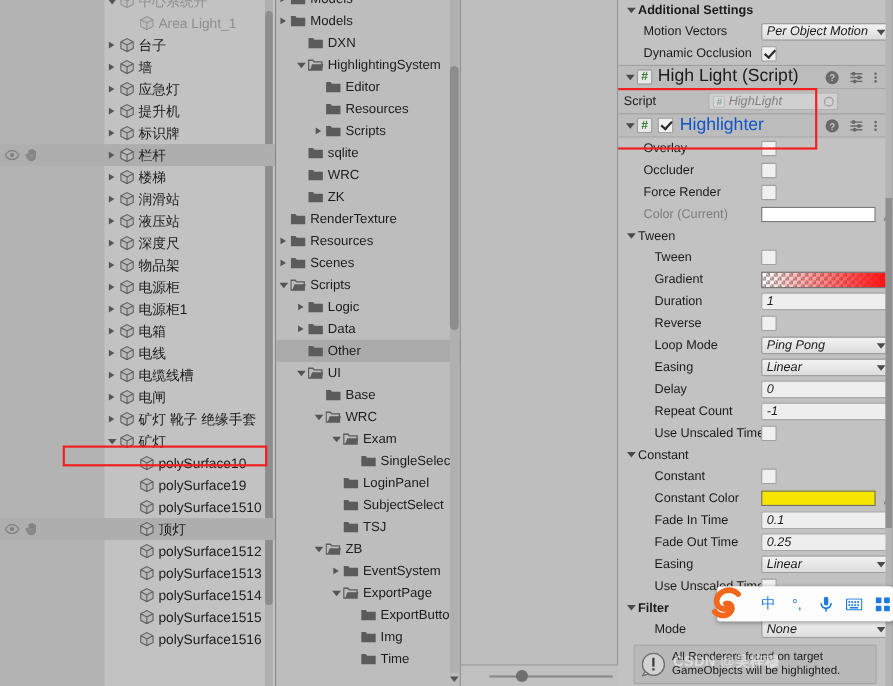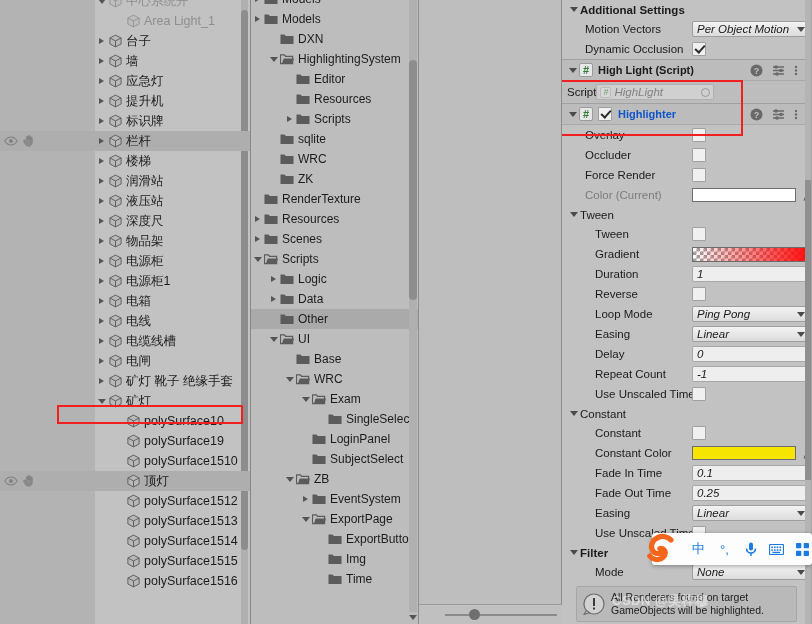--- a/index.html
+++ b/index.html
@@ -278,33 +278,34 @@
     width: 14px; height: 14px;
     background: #e8e8e8;
     border: 1px solid #9a9a9a;
     border-radius: 2px;
     display: inline-flex; align-items: center; justify-content: center;
     color: #2f7d32; font-weight: bold; font-size: 11px;
     line-height: 1;
     margin-right: 5px;
   }
   .comp-title {
-    font-weight: bold; font-size: 11px;
+    font-weight: normal; font-size: 16px;
   }
   .comp-title.link { color: #0f55c9; }
   .comp-right {
     margin-left: auto; display: flex; align-items: center; gap: 9px;
     padding-right: 7px;
   }
   .help-ico, .preset-ico, .kebab-ico { opacity: .72; }
 
   .script-row {
     height: 22px; display: flex; align-items: center;
     padding-left: 5px;
     background: #bdbdbd;
+    gap: 48px;
   }
   .objfield {
     width: 118px; height: 16px;
     background: #d0d0d0;
     border: 1px solid #b0b0b0;
     border-radius: 2px;
     display: flex; align-items: center;
     padding: 0 3px;
     color: #808080;
     font-size: 11.5px;
@@ -1047,20 +1048,30 @@
         </div>
         <div class="prow">
           <span style="display: inline-block; flex: 0 0 auto; width: 48px; height: 1px;"></span>
           <span class="twisty"></span>
           <span style="display: inline-flex; align-items: center;">
             <svg class="folder-ico" viewBox="0 0 15 12">
               <path d="M0.5 11.3V1.2h4.4l1.3 1.7h8.3v8.4z" fill="#5b5b5b"></path>
             </svg>
           </span>
           <span>SubjectSelect</span>
+        </div>
+        <div class="prow">
+          <span style="display: inline-block; flex: 0 0 auto; width: 48px; height: 1px;"></span>
+          <span class="twisty"></span>
+          <span style="display: inline-flex; align-items: center;">
+            <svg class="folder-ico" viewBox="0 0 15 12">
+              <path d="M0.5 11.3V1.2h4.4l1.3 1.7h8.3v8.4z" fill="#5b5b5b"></path>
+            </svg>
+          </span>
+          <span>TSJ</span>
         </div>
         <div class="prow">
           <span style="display: inline-block; flex: 0 0 auto; width: 32px; height: 1px;"></span>
           <span class="twisty open">
             <i></i>
           </span>
           <span style="display: inline-flex; align-items: center;">
             <svg class="folder-ico" viewBox="0 0 15 12">
               <path d="M0.5 11V1.5h4.2l1.3 1.6h7.5V11z" fill="none" stroke="#5b5b5b" stroke-width="1.3"></path>
               <path d="M2 11 4 5.4h11L13 11z" fill="#5b5b5b"></path>

